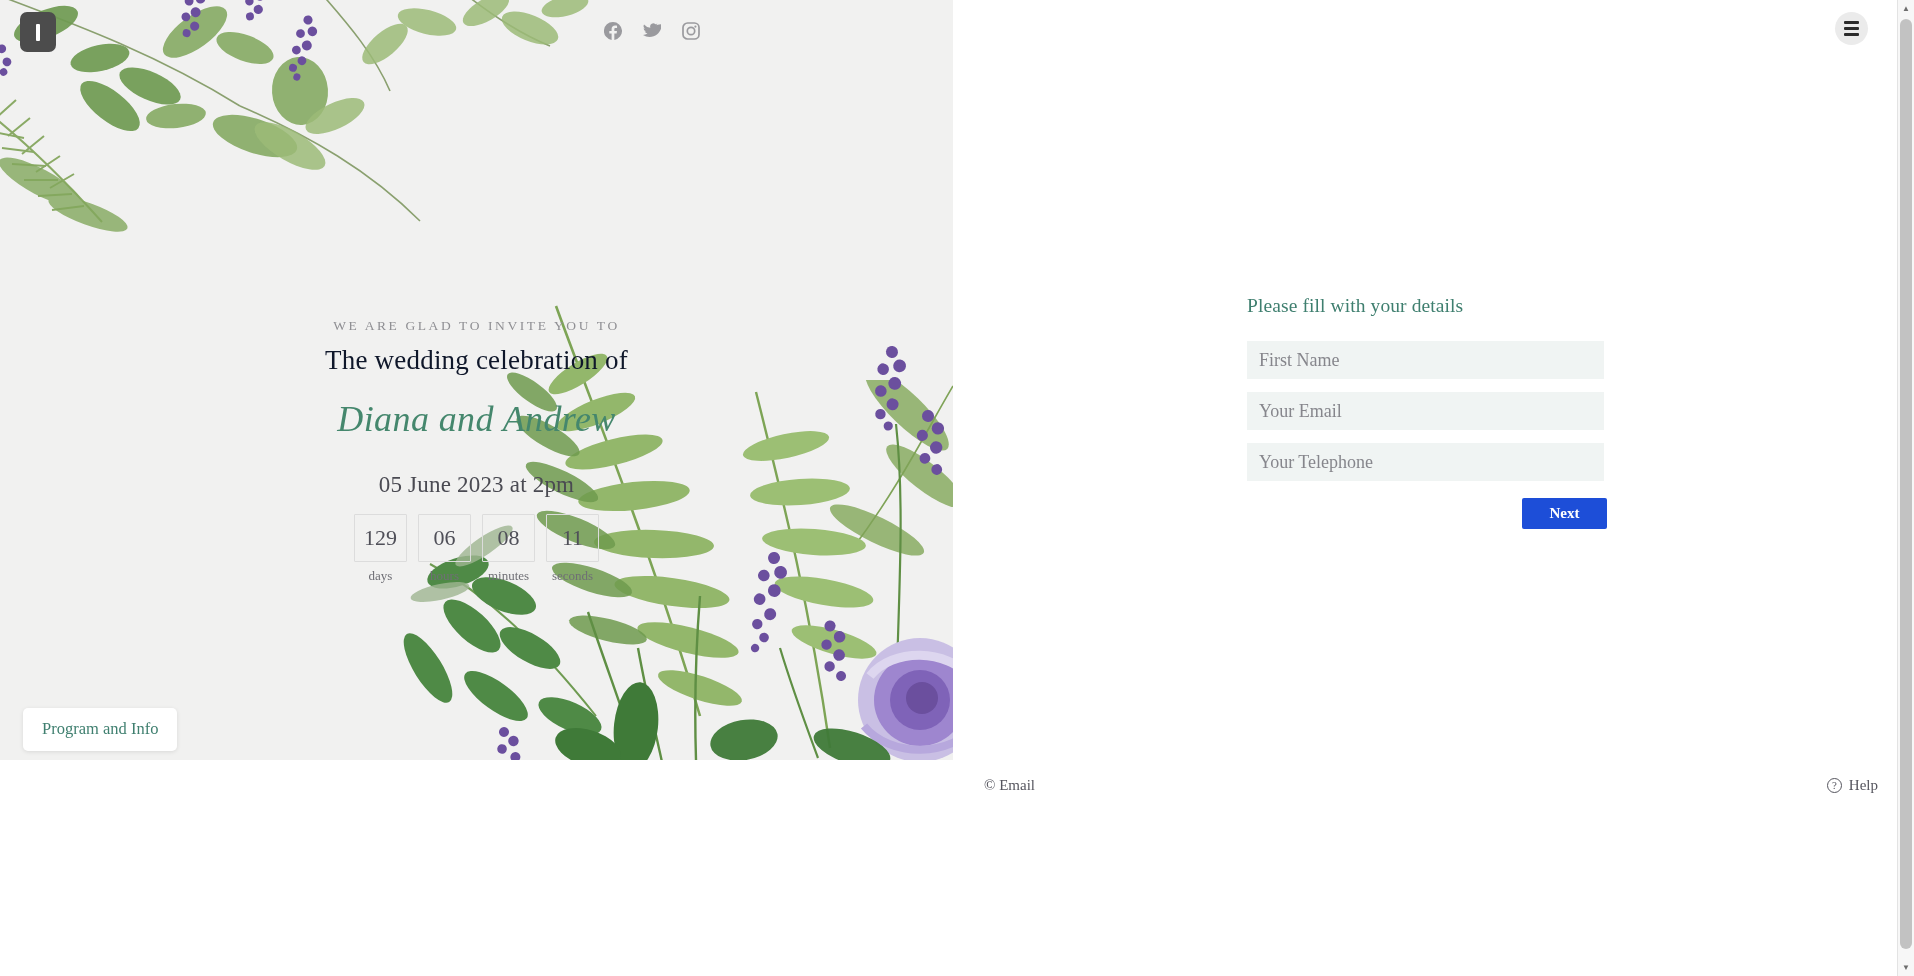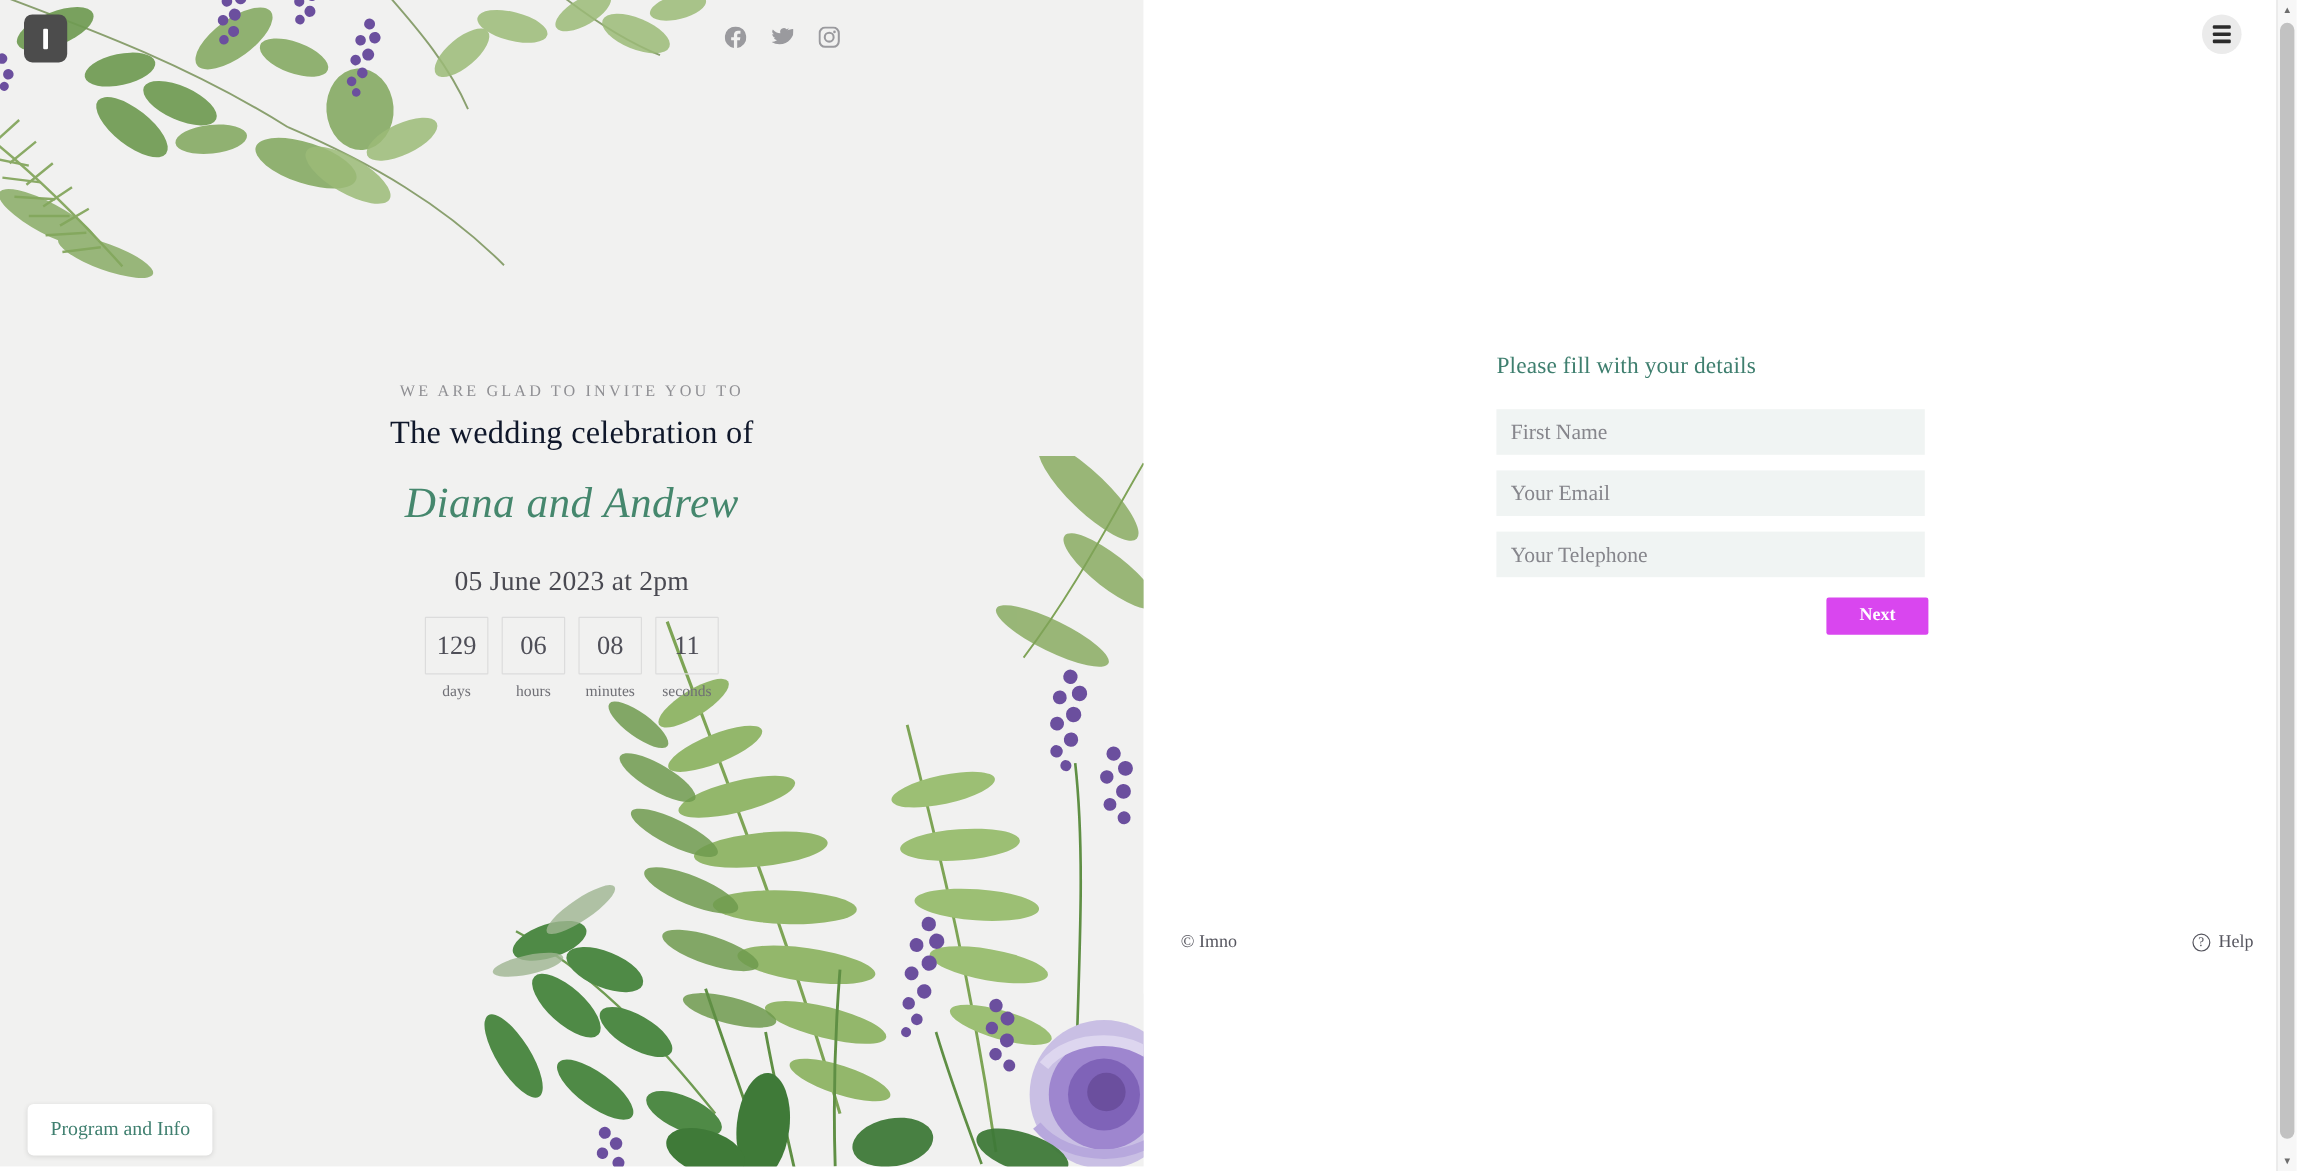--- a/index.html
+++ b/index.html
@@ -10,21 +10,21 @@
     position:relative;
   }
 
   
   .page { position:absolute; inset:0; display:flex; }
 
   
   .invite-panel {
     position:relative;
     width:953px;
-    height:972px;
+    height:760px;
     background:#f1f1f0;
     overflow:hidden;
     flex:0 0 953px;
   }
 
   .brand-badge {
     position:absolute; left:20px; top:12px;
     width:36px; height:40px;
     background:#4c4c4c;
     border-radius:7px;
@@ -117,21 +117,21 @@
     background:#f0f4f3; border:none; outline:none;
     padding:0 12px;
     font-family:"Liberation Serif", serif;
     font-size:18px; color:#4a4a52;
     margin-bottom:13px; display:block;
   }
   .field::placeholder { color:#86868c; opacity:1; }
   .next-row { margin-top:17px; display:flex; justify-content:flex-end; }
   .next-btn {
     width:85px; height:31px;
-    background:#d946ef; border:none; border-radius:2px;
+    background:#1d4ed8; border:none; border-radius:2px;
     color:#ffffff; font-family:"Liberation Serif", serif;
     font-size:15px; font-weight:bold; cursor:pointer;
   }
 
   .copyright {
     position:absolute; left:984px; bottom:34px;
     font-size:15px; color:#55555e;
   }
   .help-btn {
     position:absolute; right:36px; bottom:34px;
@@ -448,21 +448,21 @@
 
       <input class="field" type="text" placeholder="First Name" style="">
       <input class="field" type="email" placeholder="Your Email" style="">
       <input class="field" type="tel" placeholder="Your Telephone" style="">
 
       <div class="next-row">
         <button class="next-btn">Next</button>
       </div>
     </div>
 
-    <div class="copyright" style="left:31px;">© Imno</div>
+    <div class="copyright" style="left:31px;">© Email</div>
 
     <div class="help-btn">
       <span class="qmark">?</span>
       <span>Help</span>
     </div>
   </section>
 
   <div class="scrollbar">
     <div class="sb-arrow sb-up">▲</div>
     <div class="sb-thumb"></div>

